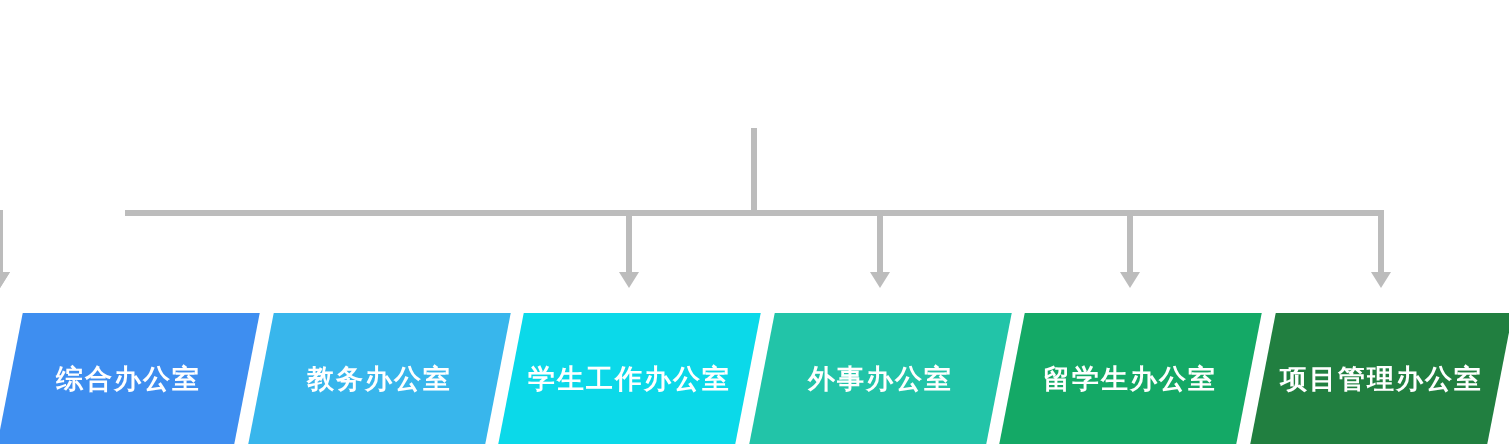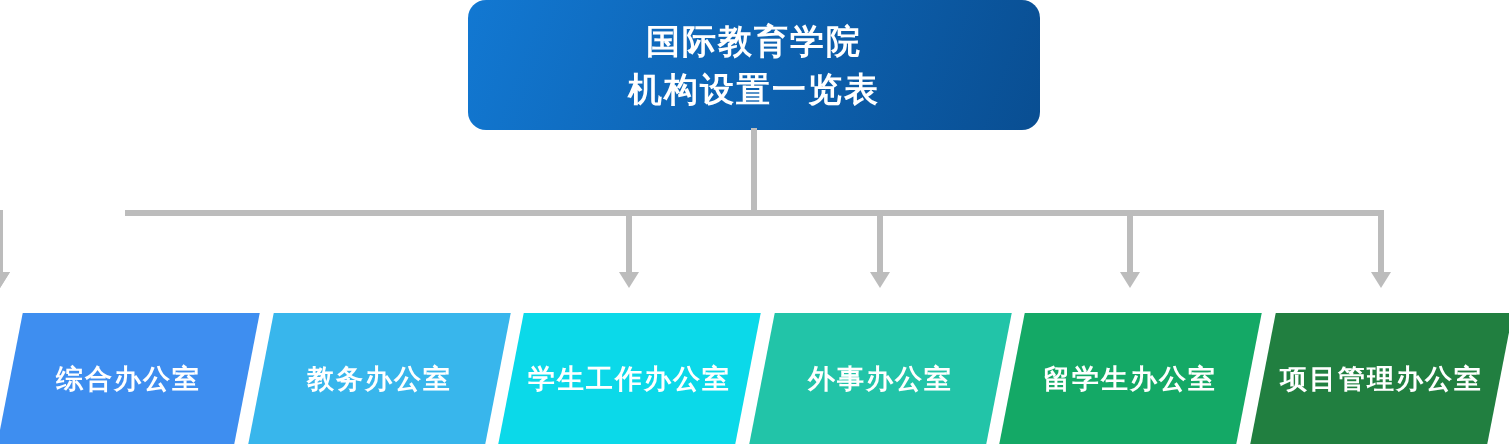--- a/index.html
+++ b/index.html
@@ -98,24 +98,20 @@
     font-size: 27px;
     letter-spacing: 2px;
     white-space: nowrap;
   }
 </style>
 </head>
 <body>
 
 <div class="chart">
 
-  <div class="root" style="background: linear-gradient(110deg, rgb(18, 120, 210), rgb(9, 78, 146));">
-    <div>国际教育学院</div>
-    <div>机构设置一览表</div>
-  </div>
 
   <div class="connectors">
     <div class="stem" style="background: rgb(188, 188, 188);"></div>
     <div class="hbar" style="background: rgb(188, 188, 188);"></div>
 
     <div class="drop">
       <div class="drop-line" style="background: rgb(188, 188, 188);"></div>
       <div class="drop-arrow" style="border-top-color: rgb(188, 188, 188);"></div>
     </div>
     <div class="drop">

